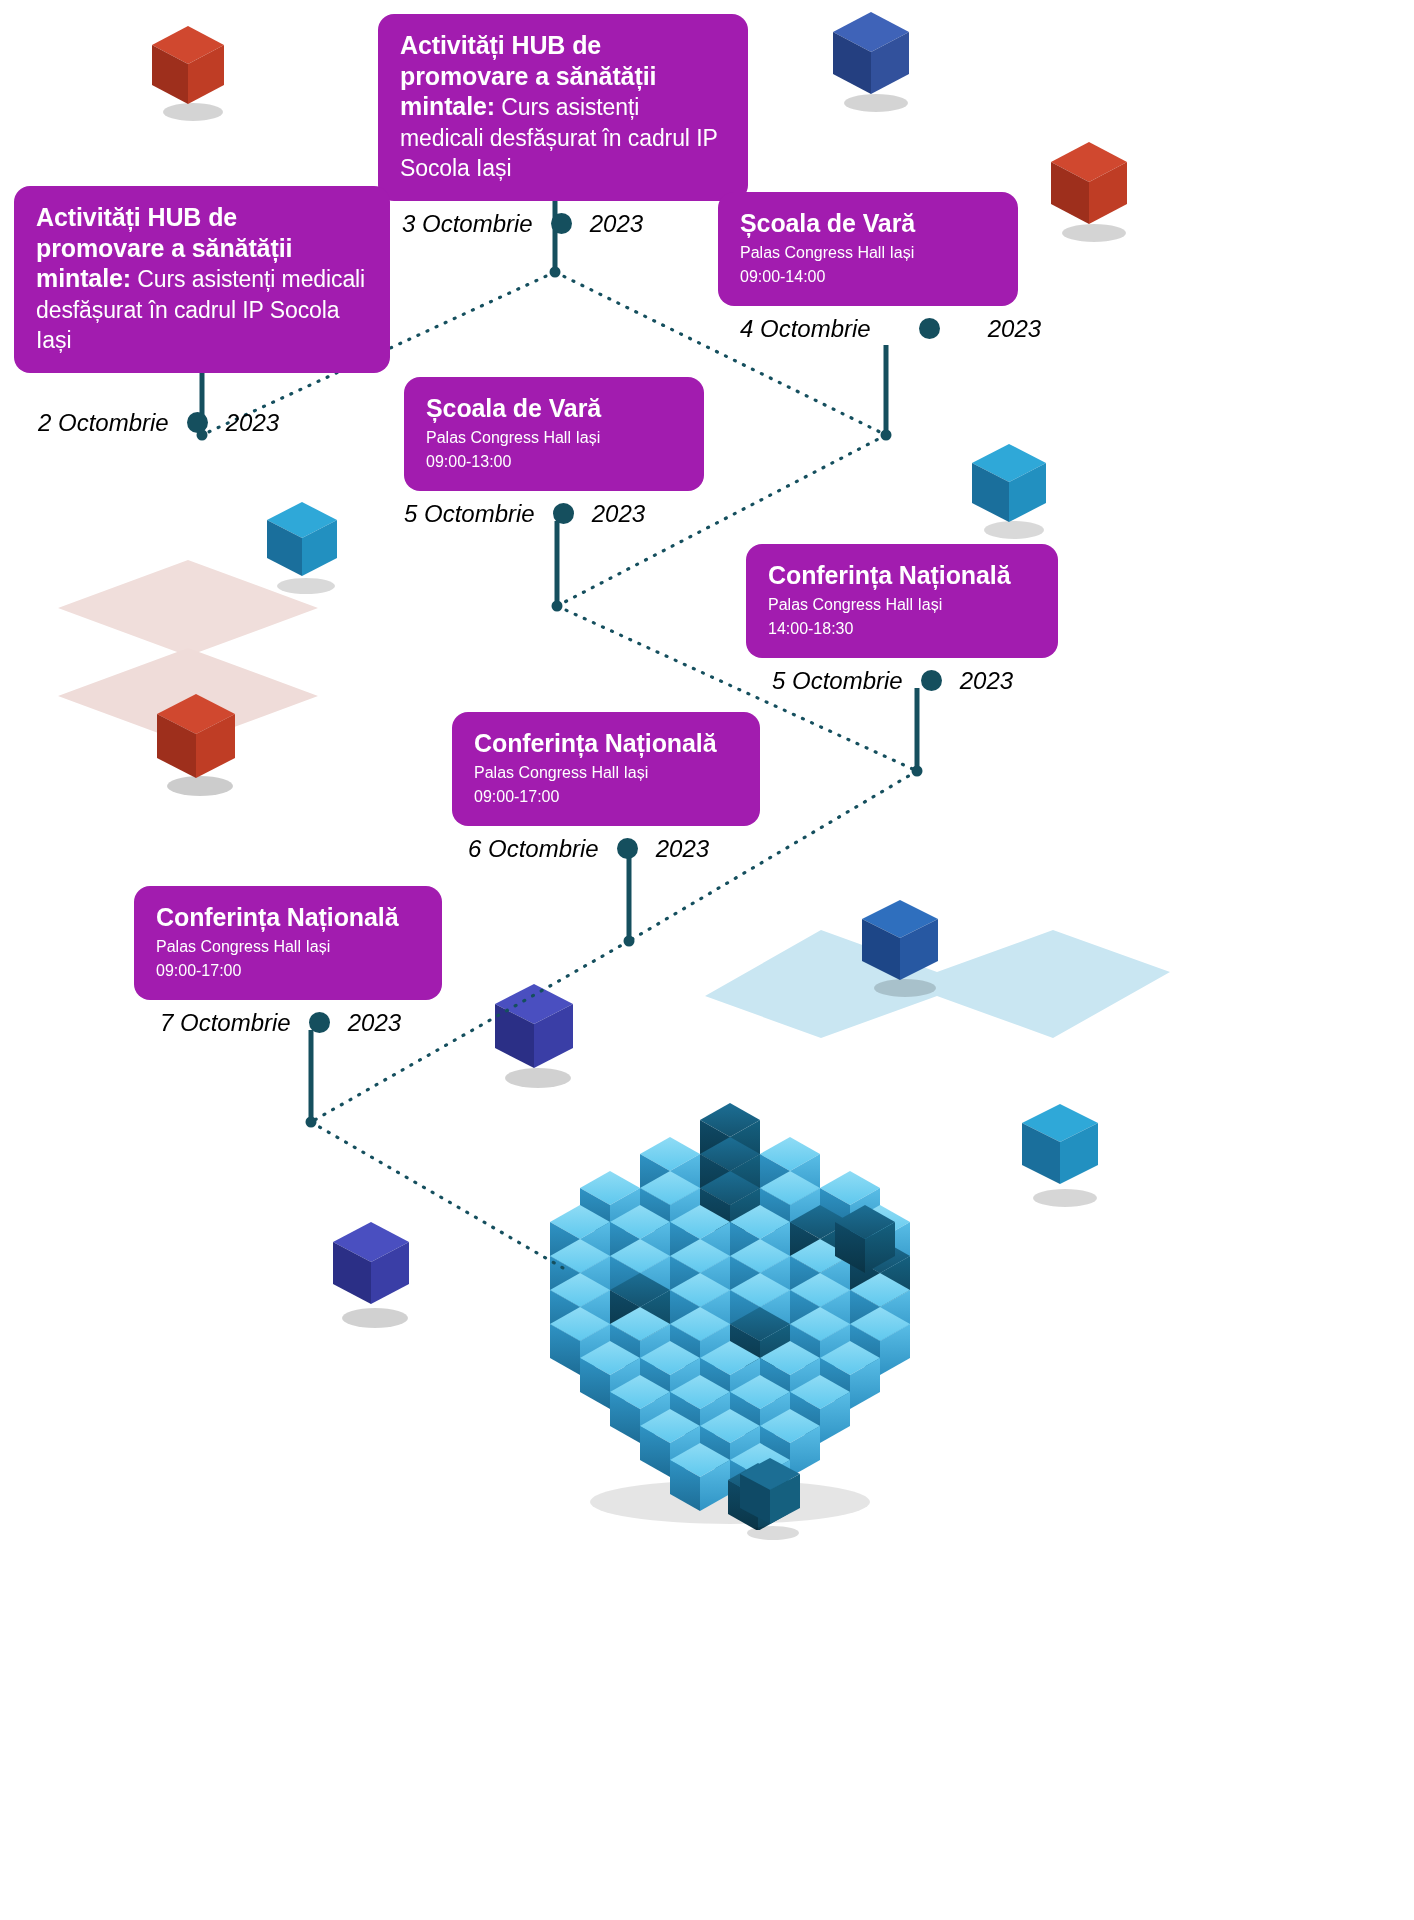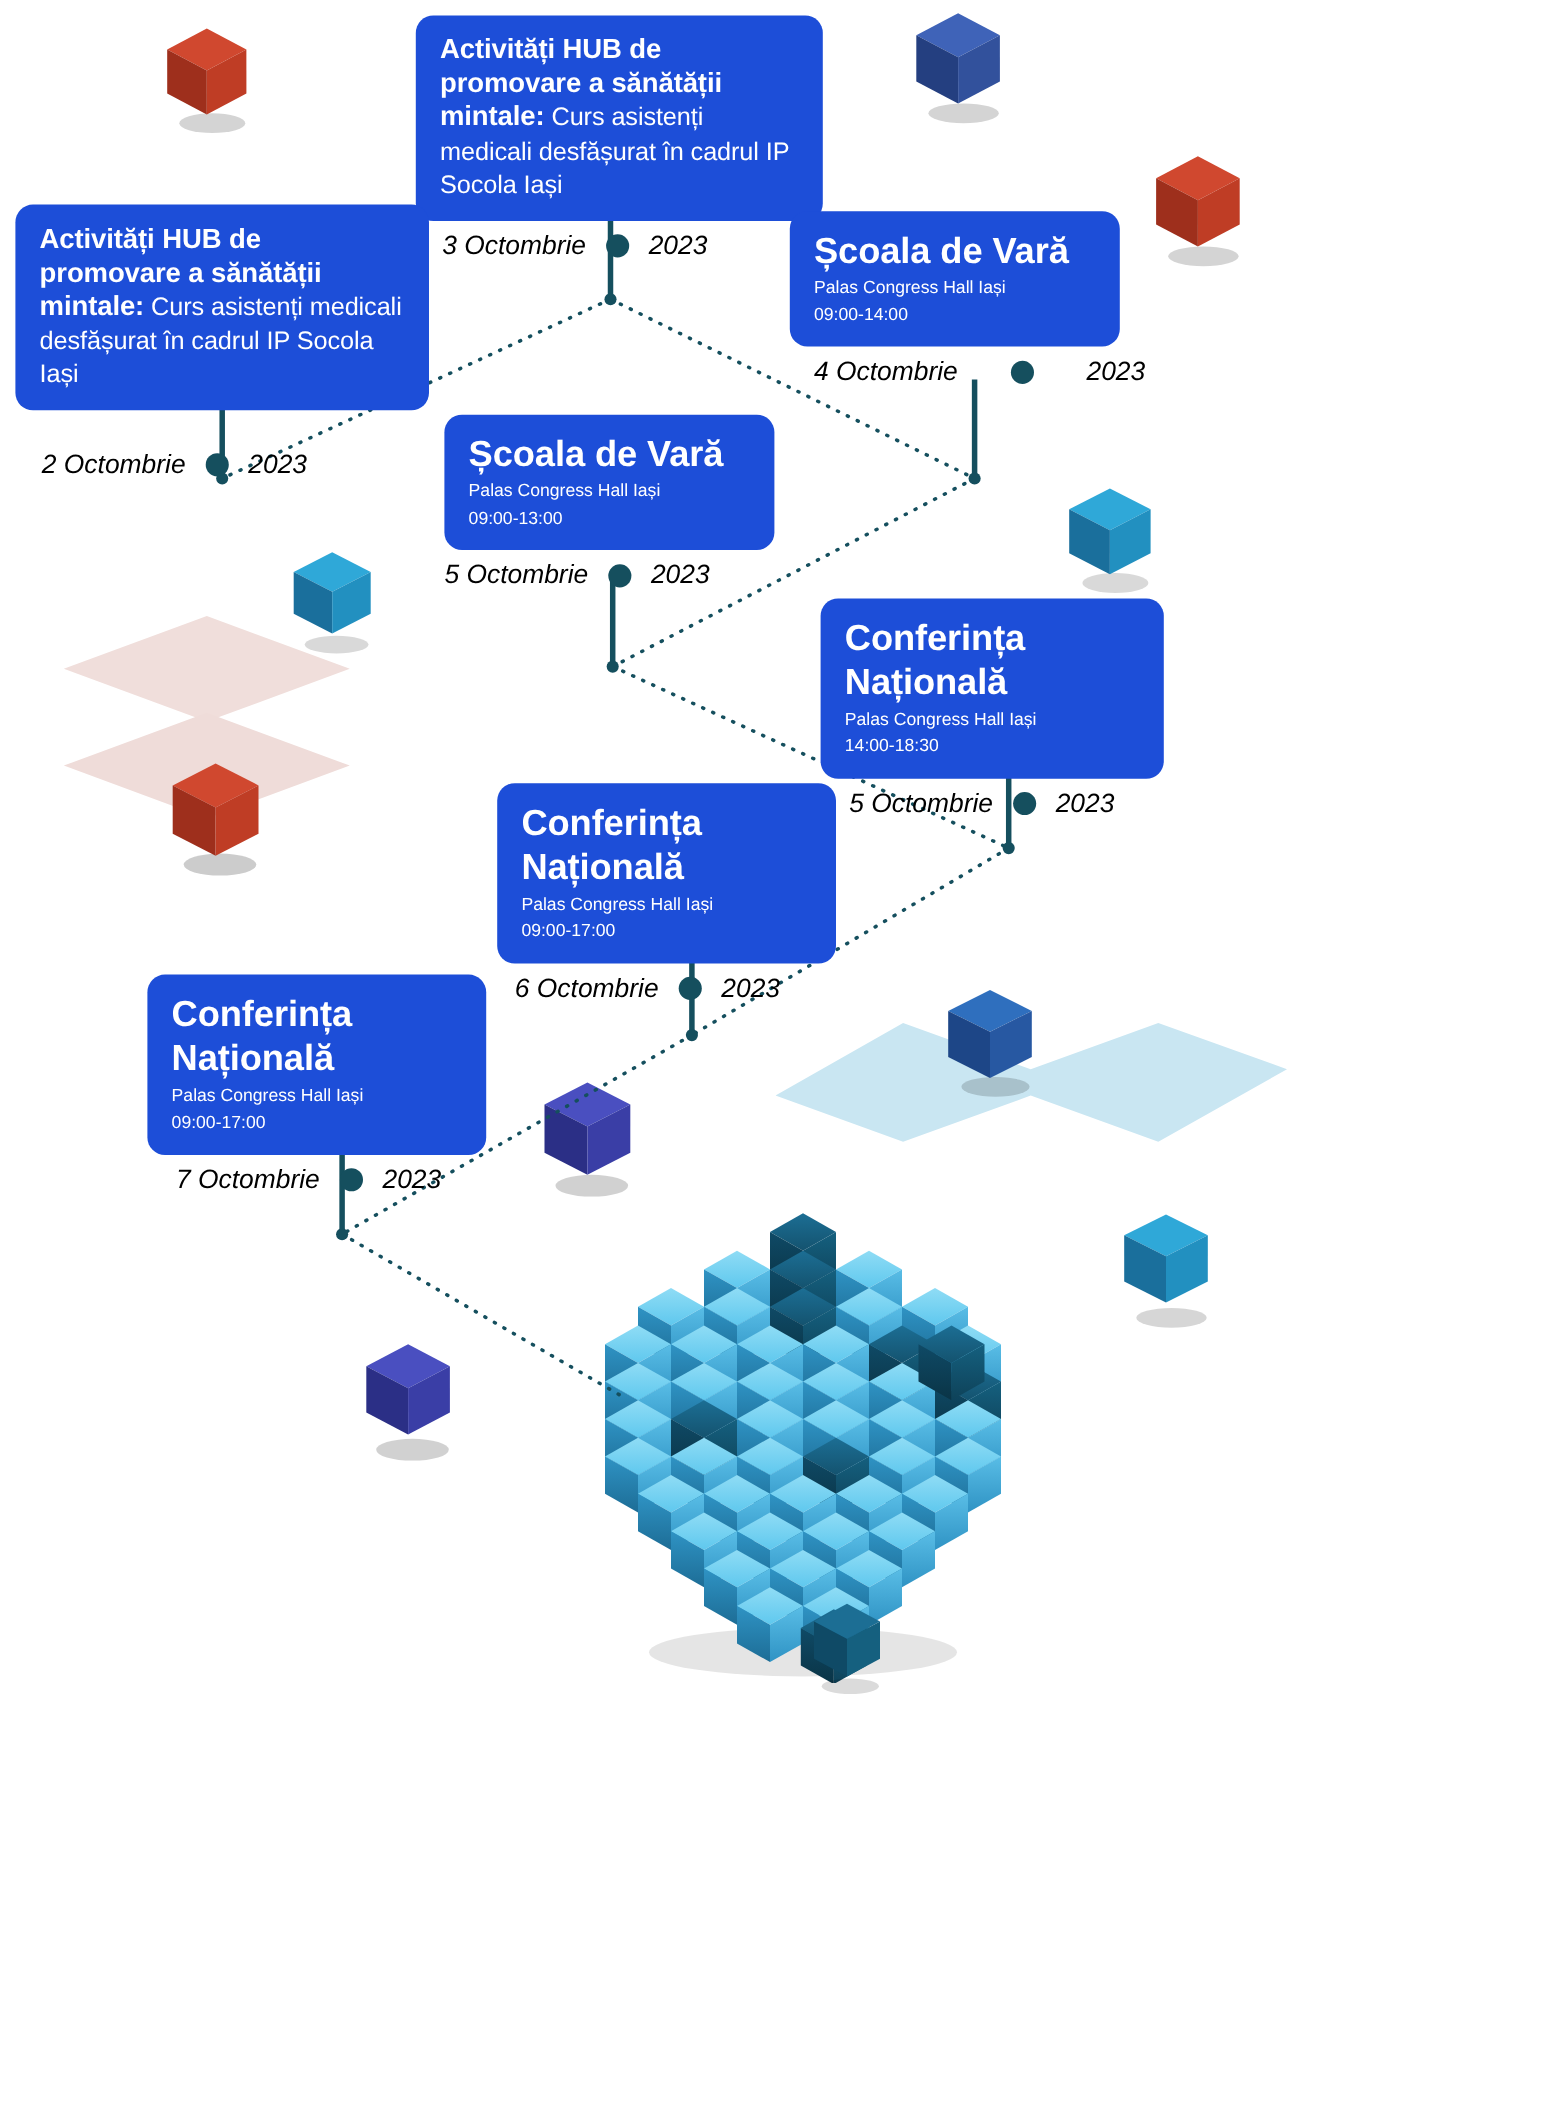--- a/index.html
+++ b/index.html
@@ -15,28 +15,28 @@
   .deco { position:absolute; pointer-events:none; }
   .cube { position:absolute; }
   .cube svg { display:block; }
 
   
   #connectors { position:absolute; left:0; top:0; width:1414px; height:1920px; }
 
   
   .entry { position:absolute; }
   .card {
-    background:#1d4ed8;
+    background:#a21caf;
     border-radius:16px;
     padding:16px 22px 18px 22px;
     color:#ffffff;
     box-shadow:none;
   }
   .card .title {
-    font-size:33px; font-weight:bold; line-height:1.22;
+    font-size:25px; font-weight:bold; line-height:1.22;
     letter-spacing:-0.1px;
   }
   .card .title .lead { font-weight:bold; }
   .card .title .rest { font-weight:normal; font-size:23px; }
   .card .meta { font-size:16px; font-weight:normal; line-height:1.35; margin-top:3px; }
 
   .daterow {
     display:flex; align-items:center; gap:0; margin-top:9px;
     color:#000000; font-size:24px; font-style:italic;
     white-space:nowrap;

